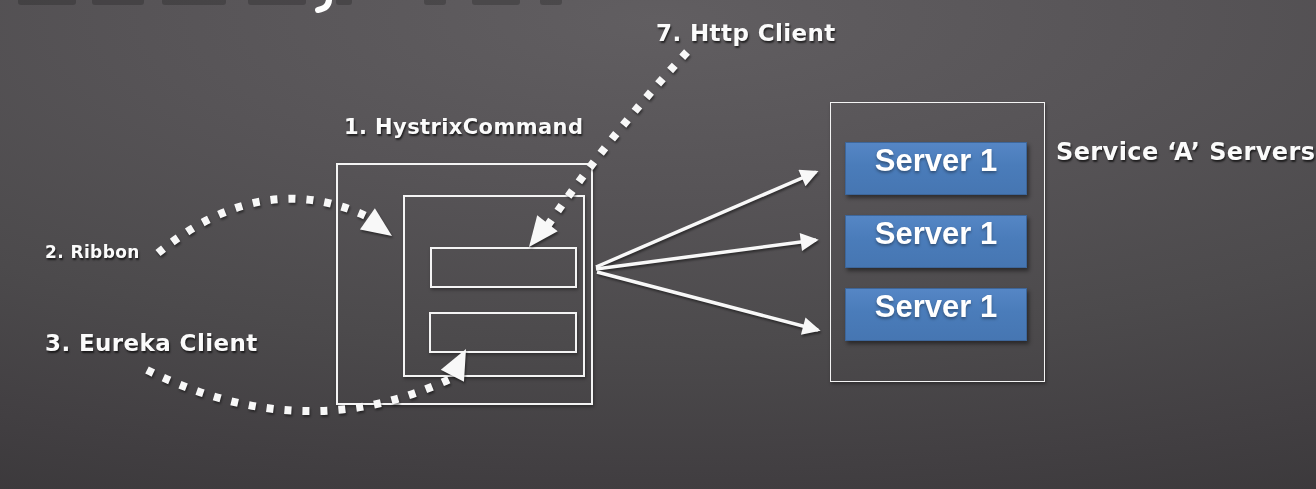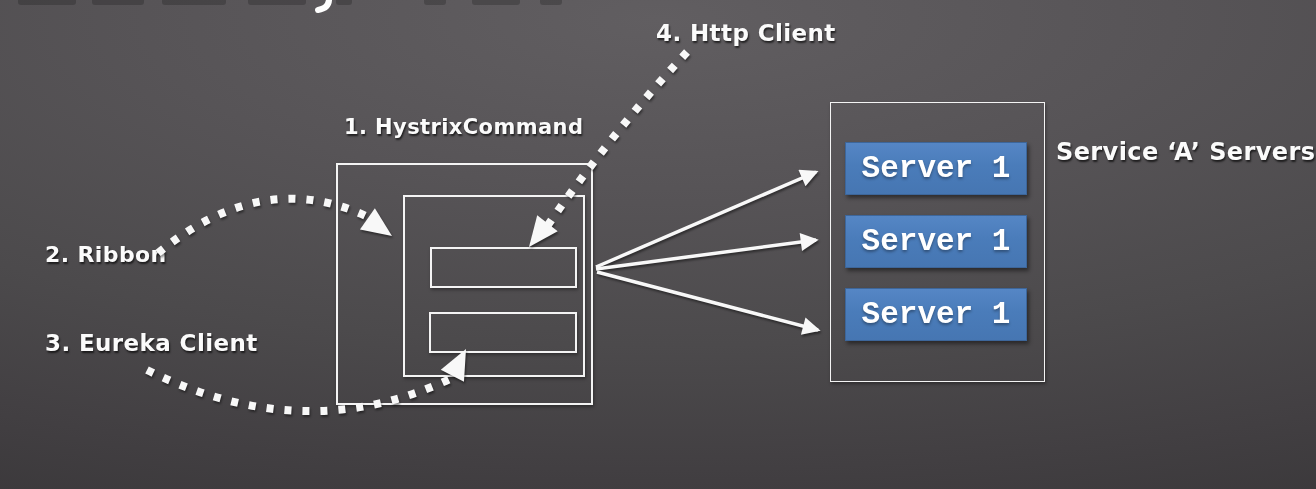--- a/index.html
+++ b/index.html
@@ -33,23 +33,23 @@
     white-space:nowrap;
   }
 
   
   .server-chip{
     position:absolute;
     left:845px;width:182px;height:53px;
     background:linear-gradient(180deg,#5586c5 0%,#4a7cba 45%,#4676b2 100%);
     border:1px solid #3d669a;
     box-shadow:2px 3px 4px rgba(0,0,0,0.45);
-    display:flex;align-items:center;justify-content:center;
+    display:flex;justify-content:center;
     color:#ffffff;
-    font-family:Liberation Mono, monospace;
+    font-family:Liberation Sans, sans-serif;
     font-weight:bold;font-size:31px;
     text-shadow:0 2px 3px rgba(0,0,0,0.35);
     box-sizing:border-box;
   }
 
   
   #arrows{position:absolute;left:0;top:0;width:1316px;height:489px;pointer-events:none;}
   .dotted-path{
     fill:none;stroke:#f8f8f8;stroke-width:8;
     stroke-dasharray:7 11;stroke-linecap:butt;
@@ -96,23 +96,23 @@
     <span>Server 1</span>
   </div>
   <div class="server-chip" style="top:215px;">
     <span>Server 1</span>
   </div>
   <div class="server-chip" style="top:288px;">
     <span>Server 1</span>
   </div>
 
   <div class="slide-label" style="left:344px;top:115px;font-size:21px;">1. HystrixCommand</div>
-  <div class="slide-label" style="left:45px;top:242px;font-size:22px;">2. Ribbon</div>
+  <div class="slide-label" style="left:45px;top:242px;font-size:17px;">2. Ribbon</div>
   <div class="slide-label" style="left:45px;top:330px;font-size:23px;text-align:right;">3. Eureka Client</div>
-  <div class="slide-label" style="left:656px;top:20px;font-size:23px;">4. Http Client</div>
+  <div class="slide-label" style="left:656px;top:20px;font-size:23px;">7. Http Client</div>
   <div class="slide-label" style="left:1056px;top:138px;font-size:24px;">Service ‘A’ Servers</div>
 
   <svg id="arrows" viewBox="0 0 1316 489">
     <defs>
       <marker id="solidHead" markerUnits="userSpaceOnUse" markerWidth="24" markerHeight="18" viewBox="0 0 10 10" refX="8.5" refY="5" orient="auto">
         <path d="M0,0 L10,5 L0,10 z" fill="#f8f8f8"></path>
       </marker>
     </defs>
 
     <g class="shadowed">

